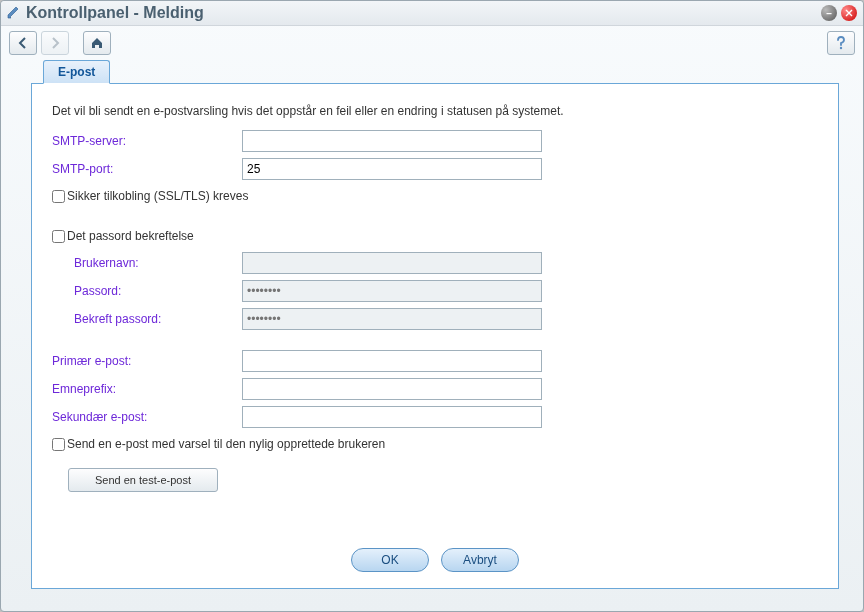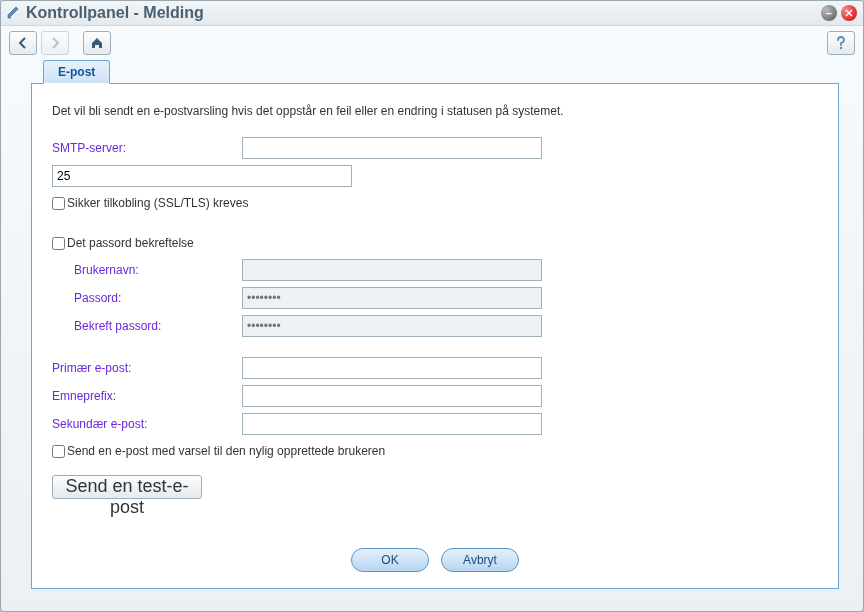--- a/index.html
+++ b/index.html
@@ -113,21 +113,21 @@
     top: 23px;
     bottom: 22px;
     border: 1px solid #6aa7d8;
     background: #fff;
     padding: 20px 20px 16px 20px;
     display: flex;
     flex-direction: column;
   }
 
   .intro {
-    margin-bottom: 19px;
+    margin-bottom: 12px;
     color: #333;
   }
 
   .form-row {
     display: flex;
     align-items: center;
     margin-bottom: 6px;
     height: 22px;
   }
   .form-row .lbl {
@@ -166,22 +166,23 @@
   .spacer-sm { height: 8px; }
   .spacer-md { height: 14px; }
 
   .test-btn {
     width: 150px;
     height: 24px;
     background: linear-gradient(#fdfdfe, #e4eaee);
     border: 1px solid #9fb0bd;
     border-radius: 3px;
     cursor: pointer;
-    font-size: 18px;
+    font-size: 11px;
     color: #333;
+    margin-left: 16px;
   }
 
   .panel-footer {
     margin-top: auto;
     display: flex;
     justify-content: center;
     gap: 12px;
     padding-top: 12px;
   }
   .pill-btn {
@@ -247,20 +248,21 @@
 
     <div class="panel">
       <div class="intro">Det vil bli sendt en e-postvarsling hvis det oppstår en feil eller en endring i statusen på systemet.</div>
 
       <div class="form-row">
         <div class="lbl">SMTP-server:</div>
         <input type="text" value="" style="">
       </div>
 
       <div class="form-row">
+        <div class="lbl">SMTP-port:</div>
         <input type="text" value="25" style="">
       </div>
 
       <div class="check-row">
         <input type="checkbox" style="">
         <span class="lbl">Sikker tilkobling (SSL/TLS) kreves</span>
       </div>
 
       <div class="spacer-md"></div>
 

